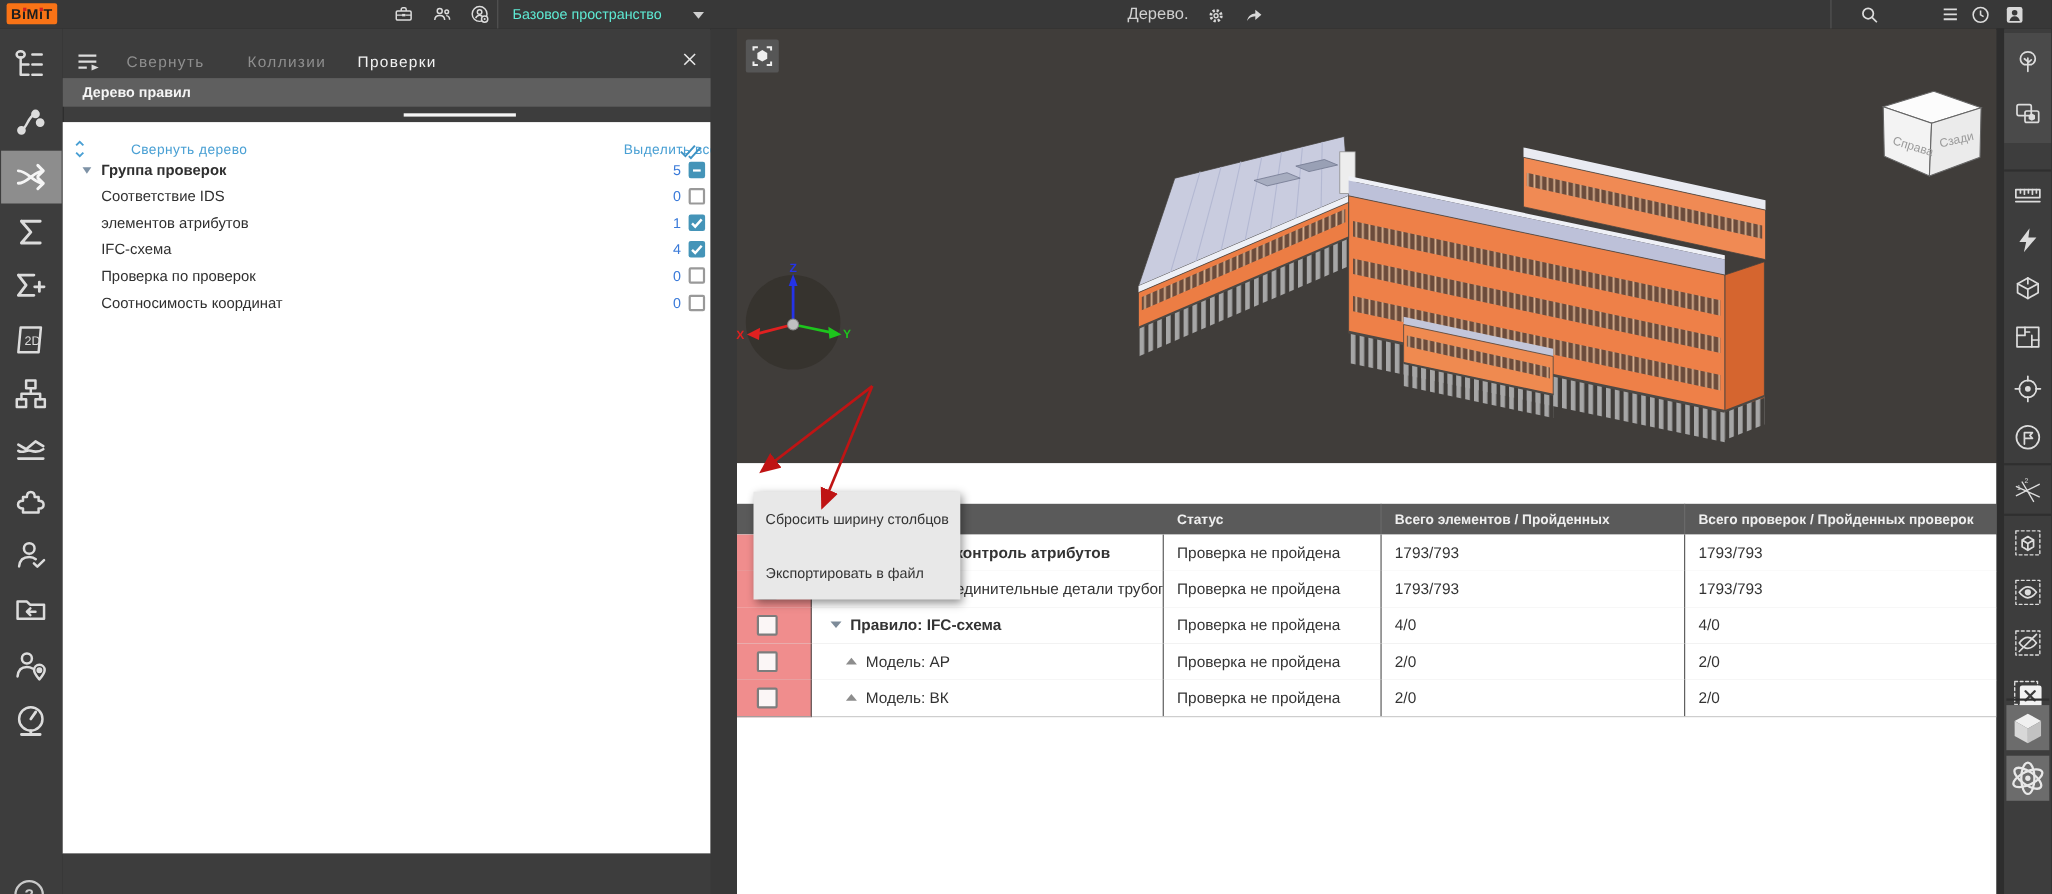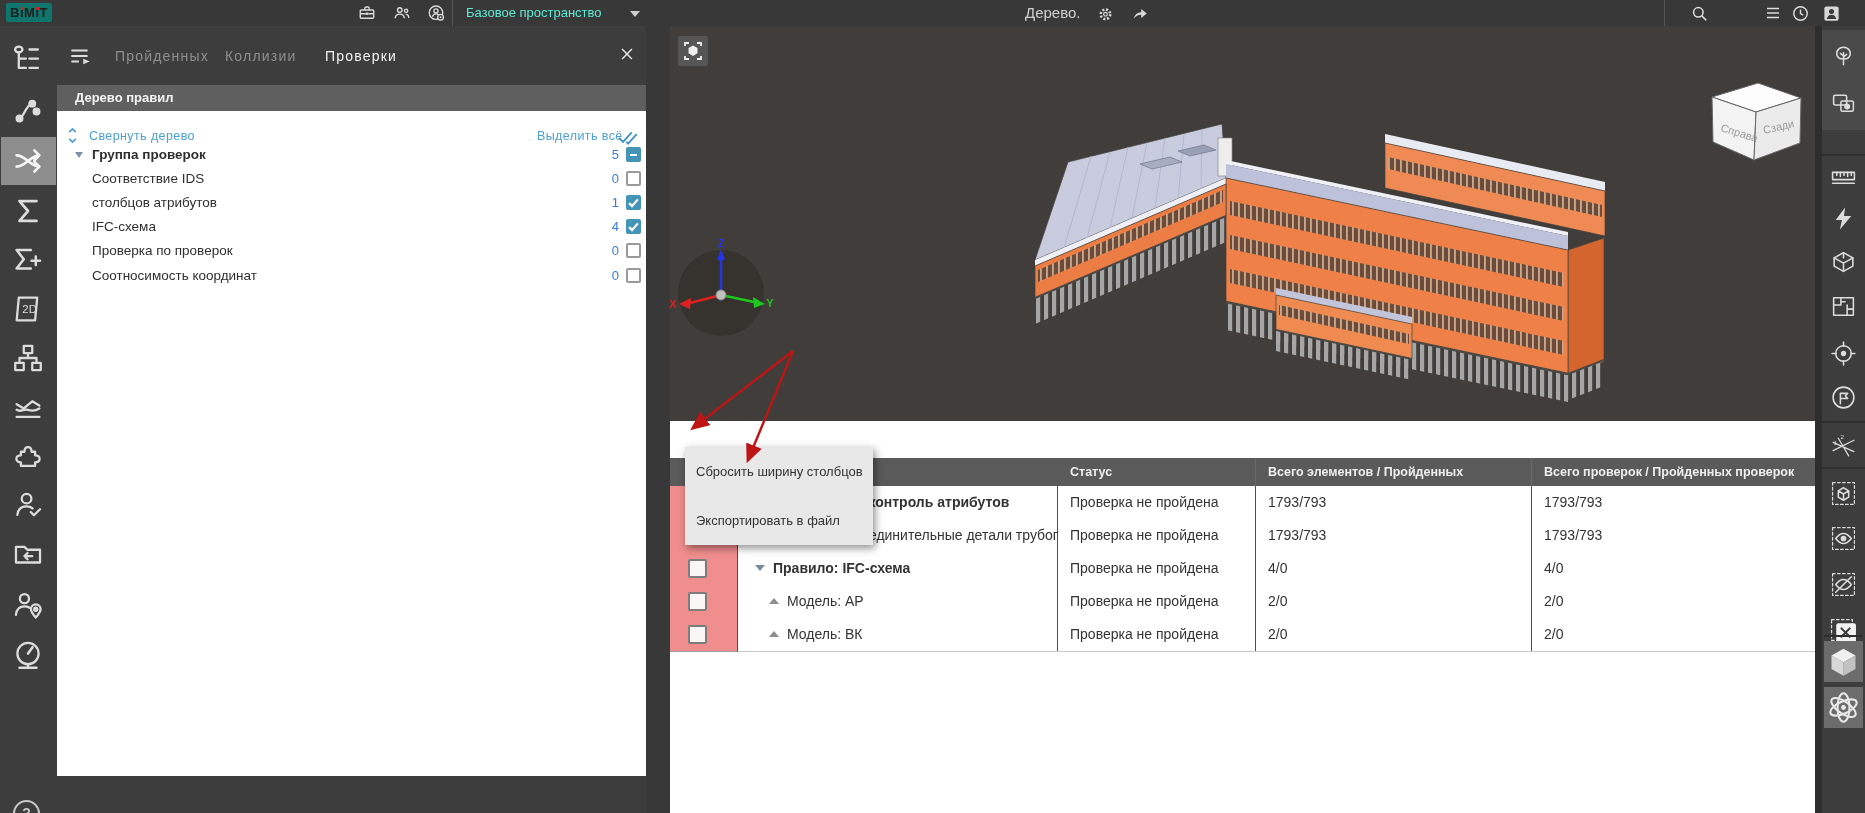--- a/index.html
+++ b/index.html
@@ -2,45 +2,45 @@
 <html><head>
 <meta charset="utf-8">
 <style>
   html,body{margin:0;padding:0;background:#2e2e2e;}
   #app{position:relative;width:1865px;height:813px;overflow:hidden;
        font-family:"Liberation Sans",sans-serif;background:#3d3d3d;}
   .abs{position:absolute;}
   svg{display:block;}
   
   #topbar{left:0;top:0;width:1865px;height:26px;background:#383838;border-bottom:1px solid #262626;}
-  .logo{left:6px;top:3px;width:46px;height:19px;background:#0f766e;border-radius:2px;
+  .logo{left:6px;top:3px;width:46px;height:19px;background:#f97316;border-radius:2px;
         font-weight:bold;font-size:13px;color:#1e1e1e;text-align:center;line-height:19px;letter-spacing:.5px;}
   .li{position:relative;}
   .li::after{content:"";position:absolute;left:1px;top:2px;width:3px;height:3px;background:#d42020;}
   .tb-ic{top:4px;width:20px;height:18px;}
   .tb-div{top:0;width:1px;height:26px;background:#555;}
   .tb-txt{color:#5eead4;font-size:13px;line-height:26px;}
   .caret-d{width:0;height:0;border-left:5px solid transparent;border-right:5px solid transparent;border-top:6px solid #cfcfcf;}
   
   #ltb{left:0;top:26px;width:57px;height:787px;background:#3d3d3d;border-right:1px solid #2b2b2b;}
   .tool{width:34px;height:34px;left:11px;}
   .tool svg{stroke:#dcdcdc;fill:none;stroke-width:1.6;stroke-linecap:round;stroke-linejoin:round;}
   .active-tool{left:1px;width:55px;height:48px;background:#8d8d8d;}
   .help{left:13px;top:774px;width:23px;height:23px;border:2px solid #c9c9c9;border-radius:50%;
         color:#c9c9c9;font-size:14px;font-weight:bold;text-align:center;line-height:23px;}
   
   #panelhead{left:57px;top:26px;width:589px;height:59px;background:#3d3d3d;}
   .tab{font-size:14px;letter-spacing:1.2px;color:#8f8f8f;line-height:22px;}
   .tab.on{color:#f2f2f2;}
   .tab-underline{left:310px;top:77px;width:102px;height:3px;background:#f5f5f5;}
-  #treebar{left:57px;top:85px;width:589px;height:26px;background:#5f5f5f;color:#f5f5f5;
+  #treebar{left:57px;top:71px;width:589px;height:26px;background:#5f5f5f;color:#f5f5f5;
            font-size:13px;font-weight:bold;line-height:26px;padding-left:48px;}
   #treewhite{left:57px;top:111px;width:589px;height:665px;background:#fff;}
   .blue{color:#4aa0d4;}
-  .link{font-size:12.5px;letter-spacing:.4px;}
+  .link{font-size:12.5px;letter-spacing:.4px;margin-left:30px;}
   .trow{left:57px;width:589px;height:24px;}
   .tlabel{font-size:13.5px;color:#2f2f2f;line-height:24px;}
   .tcount{font-size:13px;color:#3a7ad9;line-height:24px;width:40px;text-align:right;}
   .cb{width:15px;height:15px;border-radius:2px;top:4px;right:5px;}
   .cb.e{width:11px;height:11px;background:#fff;border:2px solid #999;}
   .cb.f{background:#4494b8;}
   .cb .minus{position:absolute;left:4px;top:6.5px;width:7px;height:2px;background:#fff;}
   .tree-caret{width:0;height:0;border-left:4.5px solid transparent;border-right:4.5px solid transparent;
               border-top:6px solid #7e92a6;top:9px;}
   
@@ -231,21 +231,21 @@
     <div class="abs help">?</div>
   </div>
 
   <div id="panelhead" class="abs">
     <div class="abs" style="left:10px;top:17px">
       <svg width="26" height="26" viewBox="0 0 24 24" stroke="#dcdcdc" fill="none" stroke-width="1.9">
           <path d="M4 7h15M4 12h15M4 17h7"></path>
           <path d="M15 14.5l6 2.5-6 2.5z" fill="#dcdcdc" stroke="none"></path>
         </svg>
     </div>
-    <div class="abs tab" style="left:58px;top:19px">Пройденных</div>
+    <div class="abs tab" style="left:58px;top:19px">Свернуть</div>
     <div class="abs tab" style="left:168px;top:19px">Коллизии</div>
     <div class="abs tab on" style="left:268px;top:19px">Проверки</div>
     <div class="abs tab-underline"></div>
     <div class="abs" style="left:561px;top:19px">
       <svg width="18" height="18" viewBox="0 0 22 22" stroke="#e6e6e6" stroke-width="1.8">
           <path d="M5 5l12 12M17 5L5 17"></path>
         </svg>
     </div>
   </div>
 
@@ -275,21 +275,21 @@
     <div class="abs cb f">
         <div class="minus"></div>
       </div>
   </div>
   <div class="abs trow" style="top:167px">
     <span class="abs tlabel" style="left:35px">Соответствие IDS</span>
     <span class="abs tcount" style="right:27px">0</span>
     <div class="abs cb e"></div>
   </div>
   <div class="abs trow" style="top:191px">
-    <span class="abs tlabel" style="left:35px">столбцов атрибутов</span>
+    <span class="abs tlabel" style="left:35px">элементов атрибутов</span>
     <span class="abs tcount" style="right:27px">1</span>
     <div class="abs cb f">
         <svg width="15" height="15" viewBox="0 0 12 12">
           <path d="M2.5 6.5l2.3 2.3L9.5 3.5" stroke="#fff" stroke-width="1.8" fill="none"></path>
         </svg>
       </div>
   </div>
   <div class="abs trow" style="top:215px">
     <span class="abs tlabel" style="left:35px">IFC-схема</span>
     <span class="abs tcount" style="right:27px">4</span>

